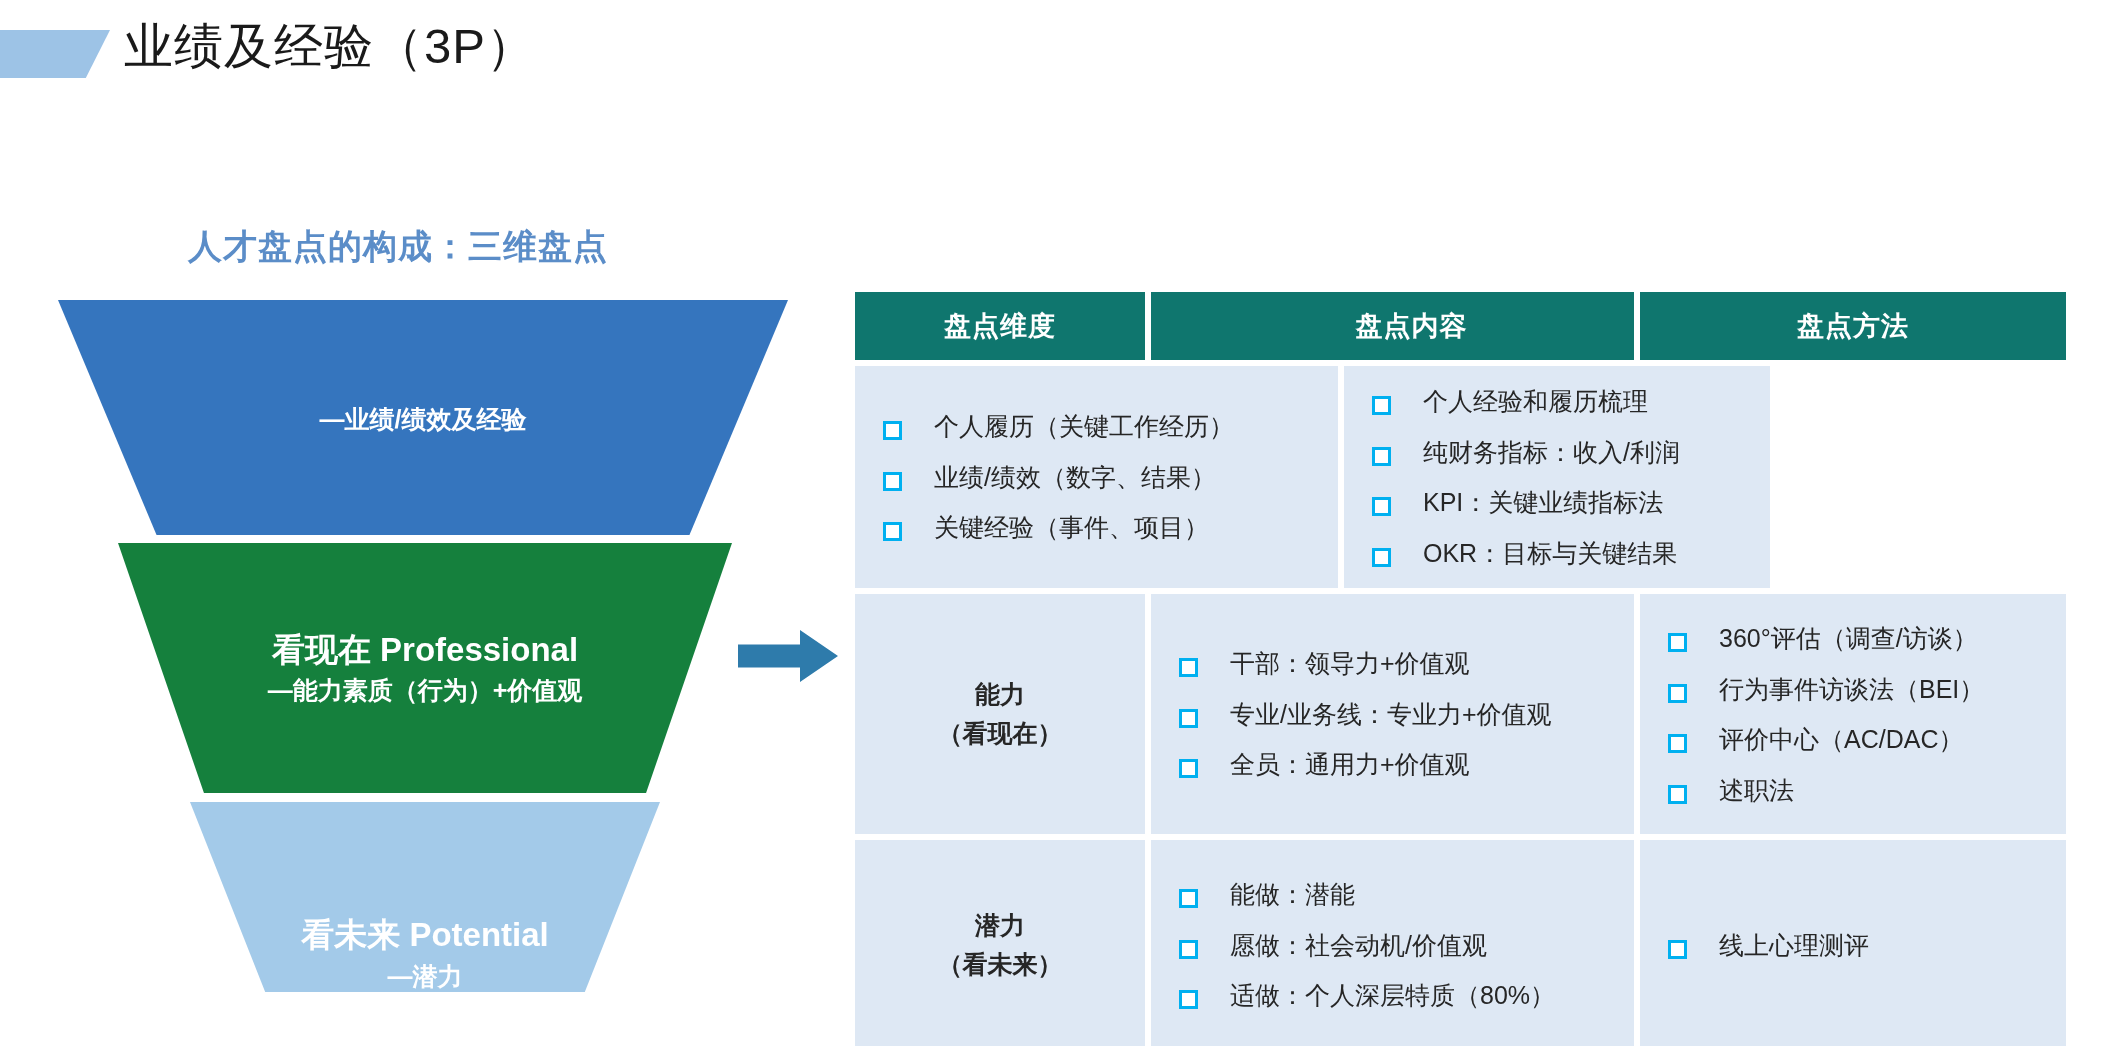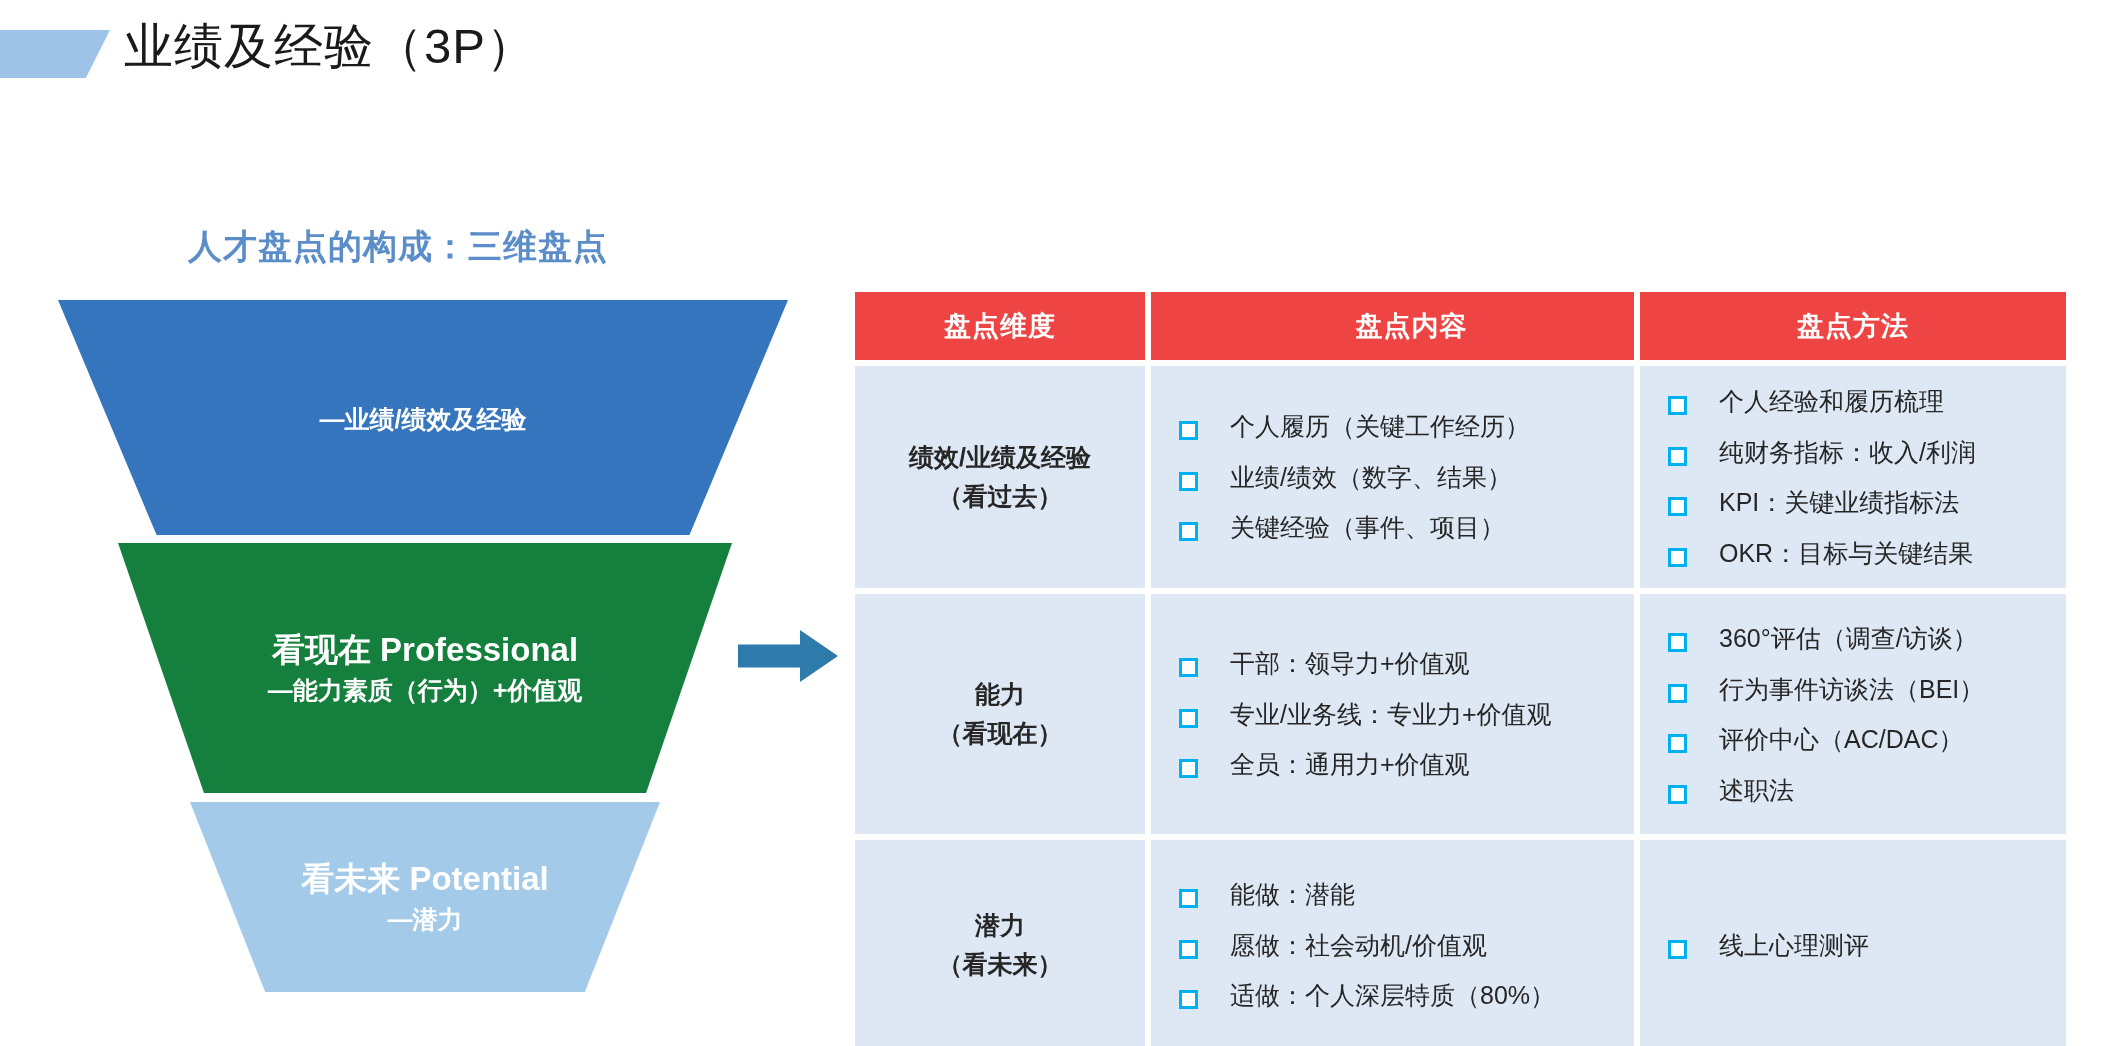--- a/index.html
+++ b/index.html
@@ -96,20 +96,21 @@
     background: #15803d;
     clip-path: polygon(0 0, 100% 0, 86% 100%, 14% 100%);
   }
   #funnel-seg-2 {
     left: 190px;
     top: 512px;
     width: 470px;
     height: 190px;
     background: #A3CAE9;
     clip-path: polygon(0 0, 100% 0, 84% 100%, 16% 100%);
+    justify-content: flex-end;
   }
 
   
   #flow-arrow {
     position: absolute;
     left: 738px;
     top: 630px;
     width: 100px;
     height: 52px;
     background: #2E7BAB;
@@ -132,21 +133,21 @@
   }
   .tbl-cell {
     box-sizing: border-box;
     background: #DEE8F4;
   }
   .col-0 { width: 290px; flex: 0 0 290px; }
   .col-1 { width: 483px; flex: 0 0 483px; padding-left: 38px; }
   .col-2 { width: 426px; flex: 0 0 426px; }
 
   .tbl-head .tbl-cell {
-    background: #ef4444;
+    background: #0f766e;
     color: #ffffff;
     font-size: 27px;
     font-weight: bold;
     letter-spacing: 1px;
     height: 68px;
     display: flex;
     align-items: center;
     justify-content: center;
   }
 
@@ -218,24 +219,20 @@
 
 <div id="inventory-table">
 
   <div class="tbl-row tbl-head">
     <div class="tbl-cell col-0">盘点维度</div>
     <div class="tbl-cell col-1">盘点内容</div>
     <div class="tbl-cell col-2">盘点方法</div>
   </div>
 
   <div class="tbl-row row-1">
-    <div class="tbl-cell col-0 dim-cell">
-      <span>绩效/业绩及经验</span>
-      <span>（看过去）</span>
-    </div>
     <div class="tbl-cell col-1 list-cell">
       <div class="bullet-item">
         <span class="bullet-mark"></span>
         <span>个人履历（关键工作经历）</span>
       </div>
       <div class="bullet-item">
         <span class="bullet-mark"></span>
         <span>业绩/绩效（数字、结果）</span>
       </div>
       <div class="bullet-item">

